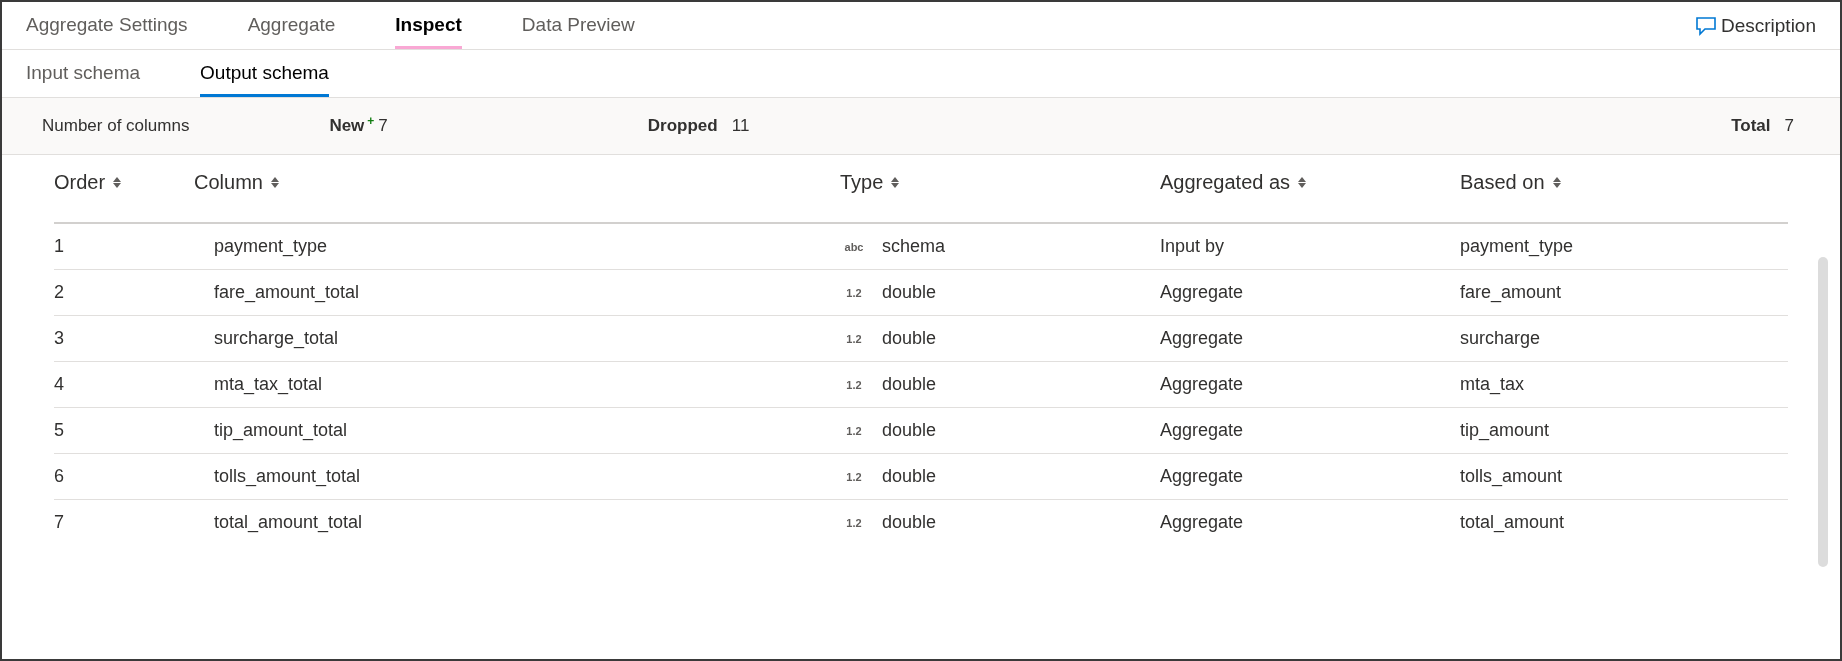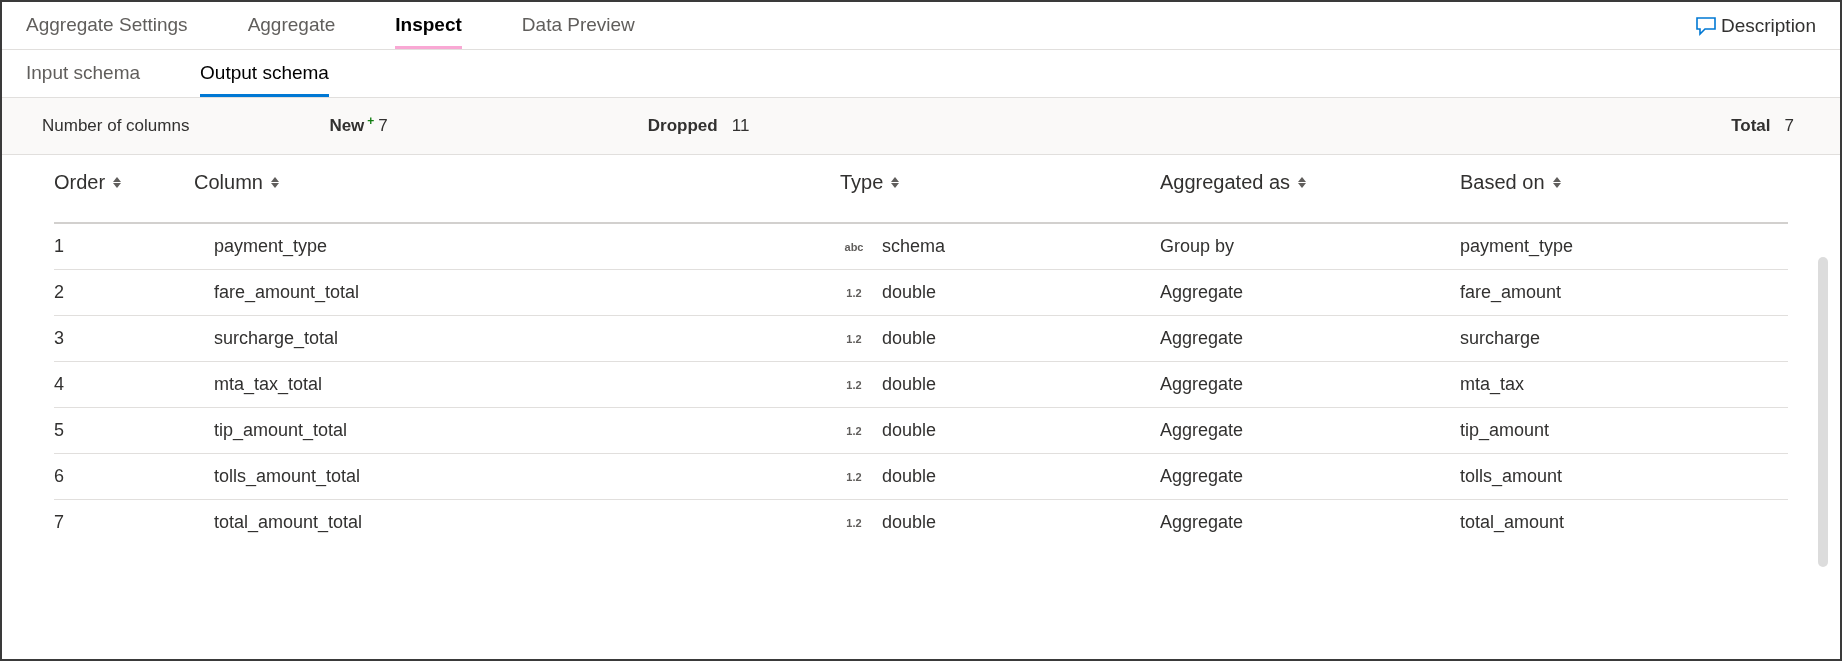--- a/index.html
+++ b/index.html
@@ -254,21 +254,21 @@
       </div>
     </div>
     <div class="tbl-body" id="tbl-body">
         <div class="tbl-row">
           <div class="row-order">1</div>
           <div class="row-name">payment_type</div>
           <div class="row-type">
             <span class="type-badge">abc</span>
             <span>schema</span>
           </div>
-          <div class="row-agg">Group by</div>
+          <div class="row-agg">Input by</div>
           <div class="row-based">payment_type</div>
         </div>
         <div class="tbl-row">
           <div class="row-order">2</div>
           <div class="row-name">fare_amount_total</div>
           <div class="row-type">
             <span class="type-badge">1.2</span>
             <span>double</span>
           </div>
           <div class="row-agg">Aggregate</div>

